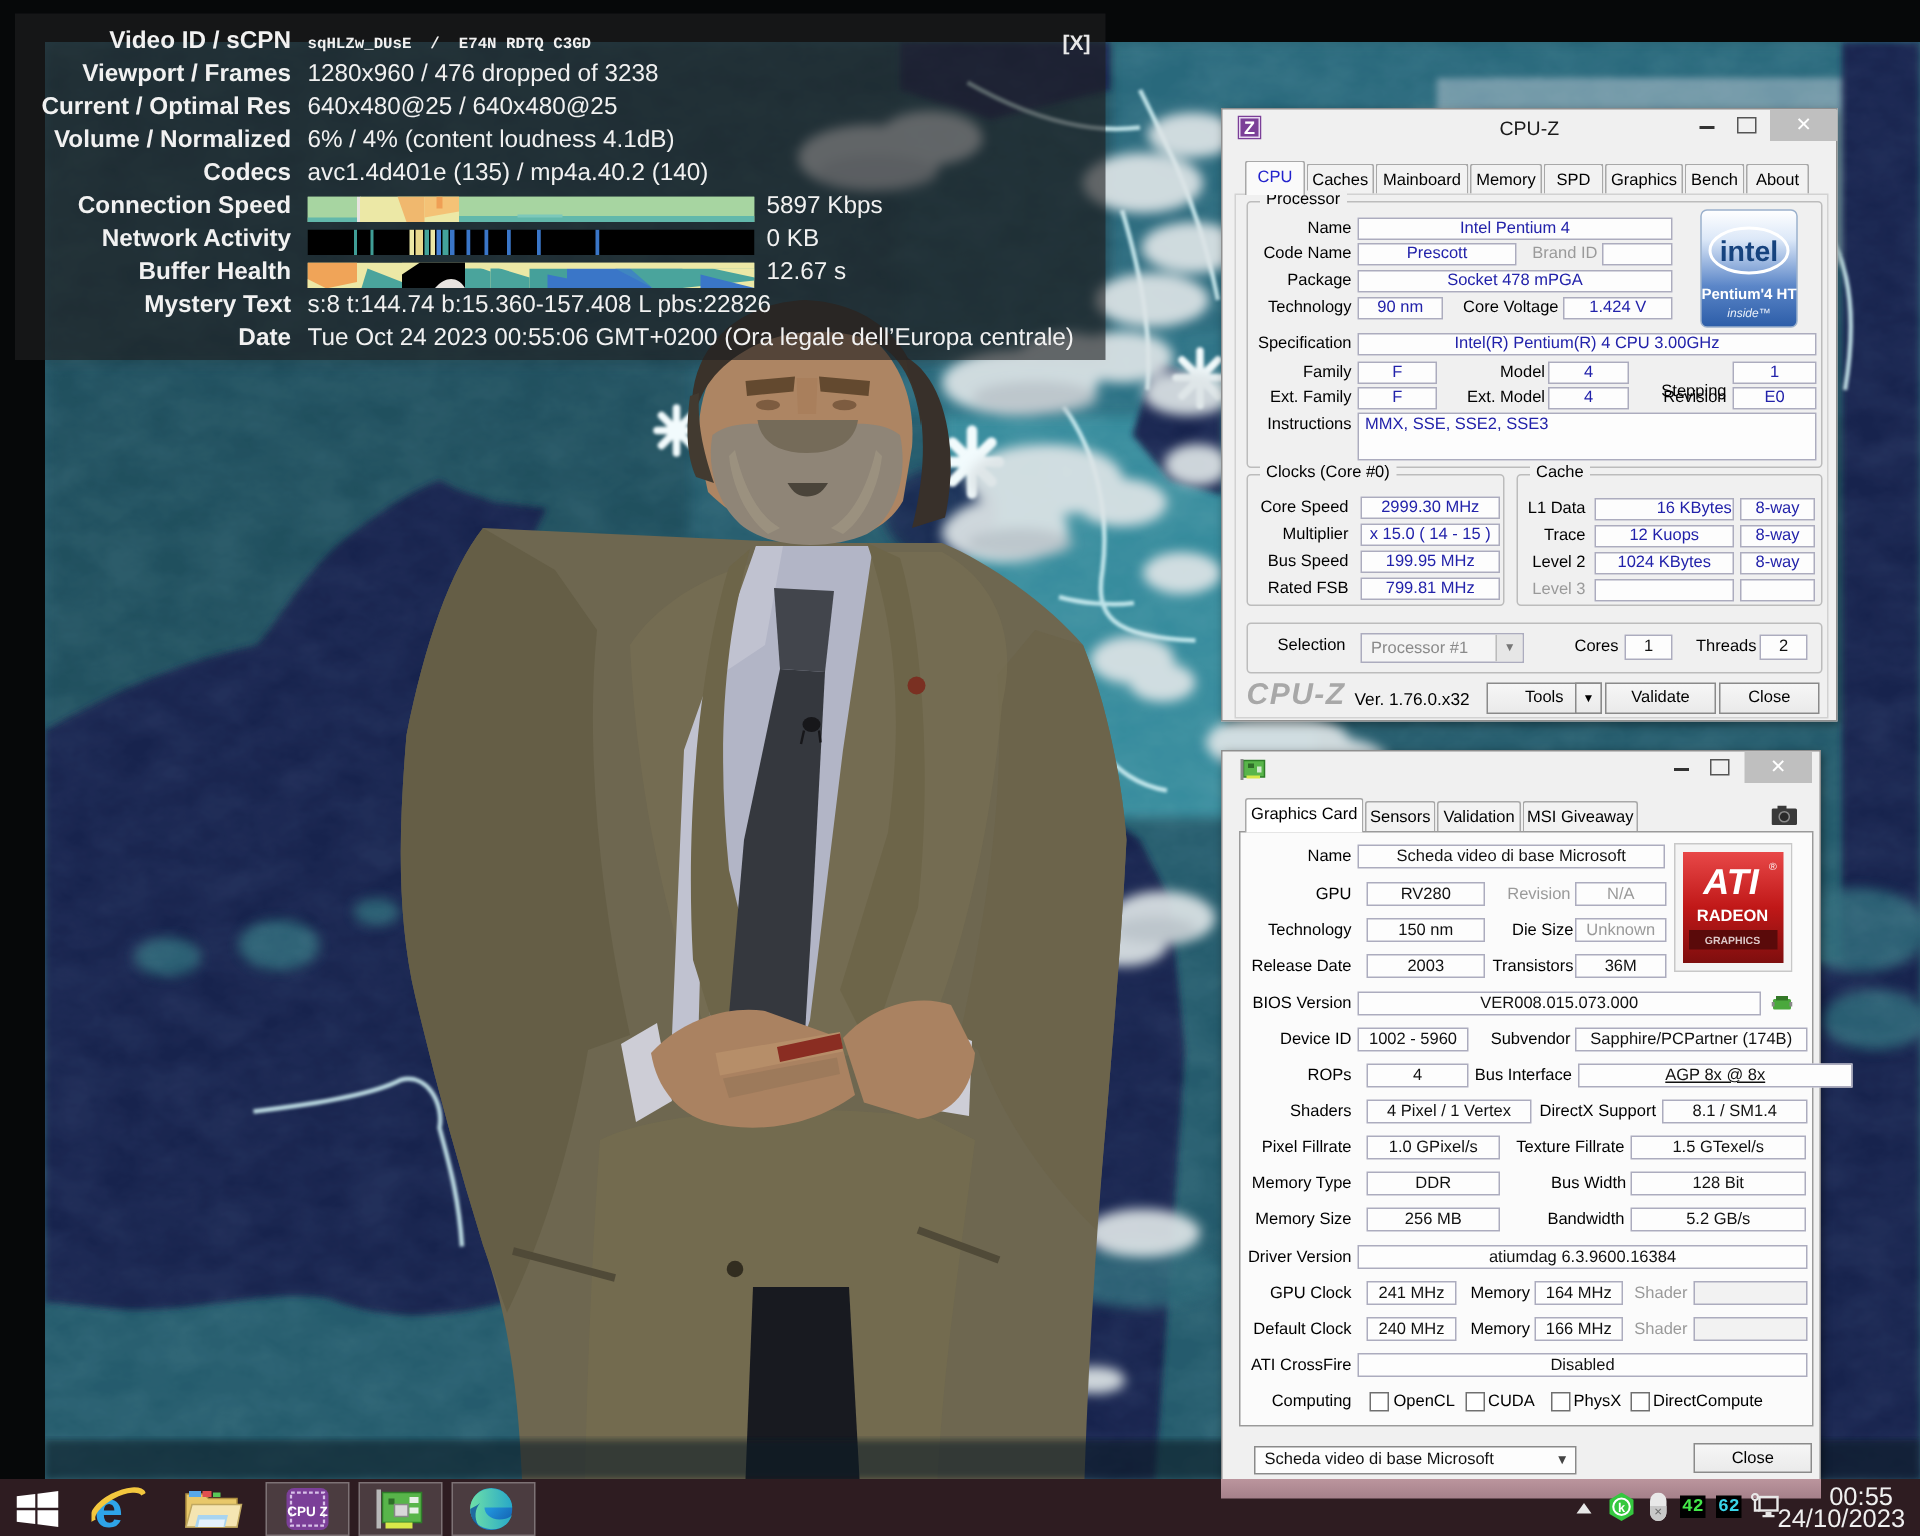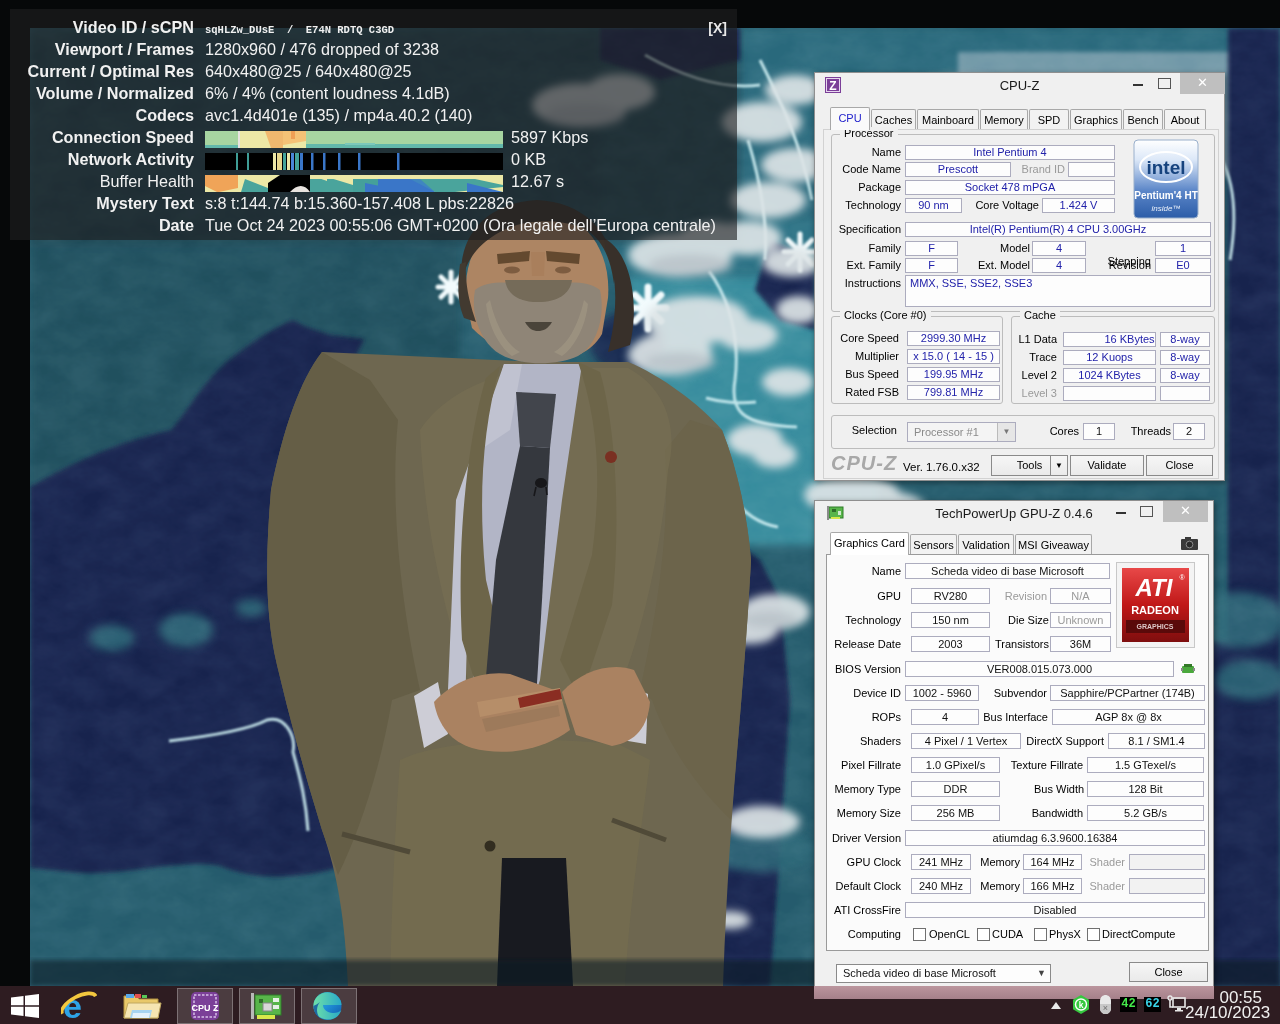--- a/index.html
+++ b/index.html
@@ -253,21 +253,21 @@
             <rect x="82" width="3" height="17" fill="#ece8a6"></rect>
             <rect x="86" width="3" height="17" fill="#4a86d8"></rect>
             <rect x="90" width="4" height="17" fill="#43a39a"></rect>
             <rect x="95" width="3" height="17" fill="#3a76c8"></rect>
             <rect x="106" width="2.5" height="17" fill="#3a76c8"></rect>
             <rect x="118" width="2.5" height="17" fill="#3a76c8"></rect>
             <rect x="133" width="2.5" height="17" fill="#3a76c8"></rect>
             <rect x="153" width="2.5" height="17" fill="#3a76c8"></rect>
             <rect x="192" width="2.5" height="17" fill="#3a76c8"></rect>
           </svg><span style="margin-left:306px">0 KB</span></div>
-        <div style="position:absolute;left:0;top:163px;width:184px;text-align:right;font-weight:normal;white-space:nowrap">Buffer Health</div>
+        <div style="position:absolute;left:0;top:163px;width:184px;text-align:right;font-weight:bold;white-space:nowrap">Buffer Health</div>
         <div style="position:absolute;left:195px;top:163px;white-space:nowrap"><svg width="298" height="17" style="position:absolute;left:0;top:3px">
             <rect width="298" height="17" fill="#ece8a6"></rect>
             <path d="M0,0 L33,0 L33,13 L14,17 L0,17 Z" fill="#f0a458"></path>
             <path d="M0,11 L12,17 L0,17 Z" fill="#ece8a6"></path>
             <path d="M40,4 L63,13 L63,17 L36,17 Z" fill="#4aa49c"></path>
             <path d="M63,0 L105,0 L105,17 L63,17 Z" fill="#000"></path>
             <path d="M63,0 L75,0 L63,8 Z" fill="#ece8a6"></path>
             <path d="M85,17 C92,9 100,9 105,17 Z" fill="#e8e4e0"></path>
             <path d="M105,0 L122,6 L122,17 L105,17 Z" fill="#4aa49c"></path>
             <path d="M122,2 L148,10 L148,17 L122,17 Z" fill="#4aa49c"></path>
@@ -404,21 +404,20 @@
 
   <div class="win" style="left:814px;top:500px;width:400px;height:500px;box-shadow:1px 2px 6px rgba(0,0,0,0.45);">
     <div class="ttl">
       <svg style="position:absolute;left:11px;top:5px" width="18" height="15">
           <rect x="3" y="1" width="14" height="11" fill="#58b54a" stroke="#2e7d28"></rect>
           <rect x="1" y="0" width="2" height="14" fill="#8a8a8a"></rect>
           <rect x="6" y="3" width="4" height="3" fill="#2e6d28"></rect>
           <rect x="12" y="5" width="3" height="4" fill="#cfe8cc"></rect>
           <rect x="5" y="11" width="9" height="2" fill="#d6e84a"></rect>
         </svg>
-      <div class="ttxt">TechPowerUp GPU-Z 0.4.6</div>
       <div style="position:absolute;left:301px;top:11px;width:10px;height:2px;background:#333;"></div>
       <div style="position:absolute;left:325px;top:5px;width:11px;height:9px;border:1.5px solid #555;"></div>
       <div style="position:absolute;left:348px;top:0px;width:45px;height:21px;background:#bfbfbf;color:#fff;text-align:center;font-size:13px;line-height:20px;">✕</div>
     </div>
     <div class="tab" style="left:15px;top:31px;width:79px;height:23px;background:#fff;z-index:2">Graphics Card</div>
     <div class="tab" style="left:95px;top:33px;width:47px;">Sensors</div>
     <div class="tab" style="left:143px;top:33px;width:56px;">Validation</div>
     <div class="tab" style="left:200px;top:33px;width:77px;">MSI Giveaway</div>
     <svg style="position:absolute;left:366px;top:36px" width="17" height="13">
         <rect x="0" y="2" width="17" height="11" rx="1" fill="#3a3a3a"></rect>
@@ -465,21 +464,21 @@
         <rect x="0" y="5" width="2" height="3" fill="#888"></rect>
         <rect x="12" y="5" width="2" height="3" fill="#888"></rect>
       </svg>
     <div class="lab" style="left:10px;top:186px;width:76px;">Device ID</div>
     <div class="fldk" style="left:90px;top:184px;width:74px;height:16px;">1002 - 5960</div>
     <div class="lab" style="left:171px;top:186px;width:61px;">Subvendor</div>
     <div class="fldk" style="left:235px;top:184px;width:155px;height:16px;">Sapphire/PCPartner (174B)</div>
     <div class="lab" style="left:18px;top:210px;width:68px;">ROPs</div>
     <div class="fldk" style="left:96px;top:208px;width:68px;height:16px;">4</div>
     <div class="lab" style="left:167px;top:210px;width:66px;">Bus Interface</div>
-    <div class="fldk" style="left:237px;top:208px;width:153px;height:16px;">AGP 8x @ 8x</div>
+    <div class="fldk" style="left:237px;top:208px;width:183px;height:16px;text-decoration:underline;">AGP 8x @ 8x</div>
     <div class="lab" style="left:18px;top:234px;width:68px;">Shaders</div>
     <div class="fldk" style="left:96px;top:232px;width:110px;height:16px;">4 Pixel / 1 Vertex</div>
     <div class="lab" style="left:211px;top:234px;width:78px;">DirectX Support</div>
     <div class="fldk" style="left:293px;top:232px;width:97px;height:16px;">8.1 / SM1.4</div>
     <div class="lab" style="left:10px;top:258px;width:76px;">Pixel Fillrate</div>
     <div class="fldk" style="left:96px;top:256px;width:89px;height:16px;">1.0 GPixel/s</div>
     <div class="lab" style="left:190px;top:258px;width:78px;">Texture Fillrate</div>
     <div class="fldk" style="left:272px;top:256px;width:117px;height:16px;">1.5 GTexel/s</div>
     <div class="lab" style="left:10px;top:282px;width:76px;">Memory Type</div>
     <div class="fldk" style="left:96px;top:280px;width:89px;height:16px;">DDR</div>

